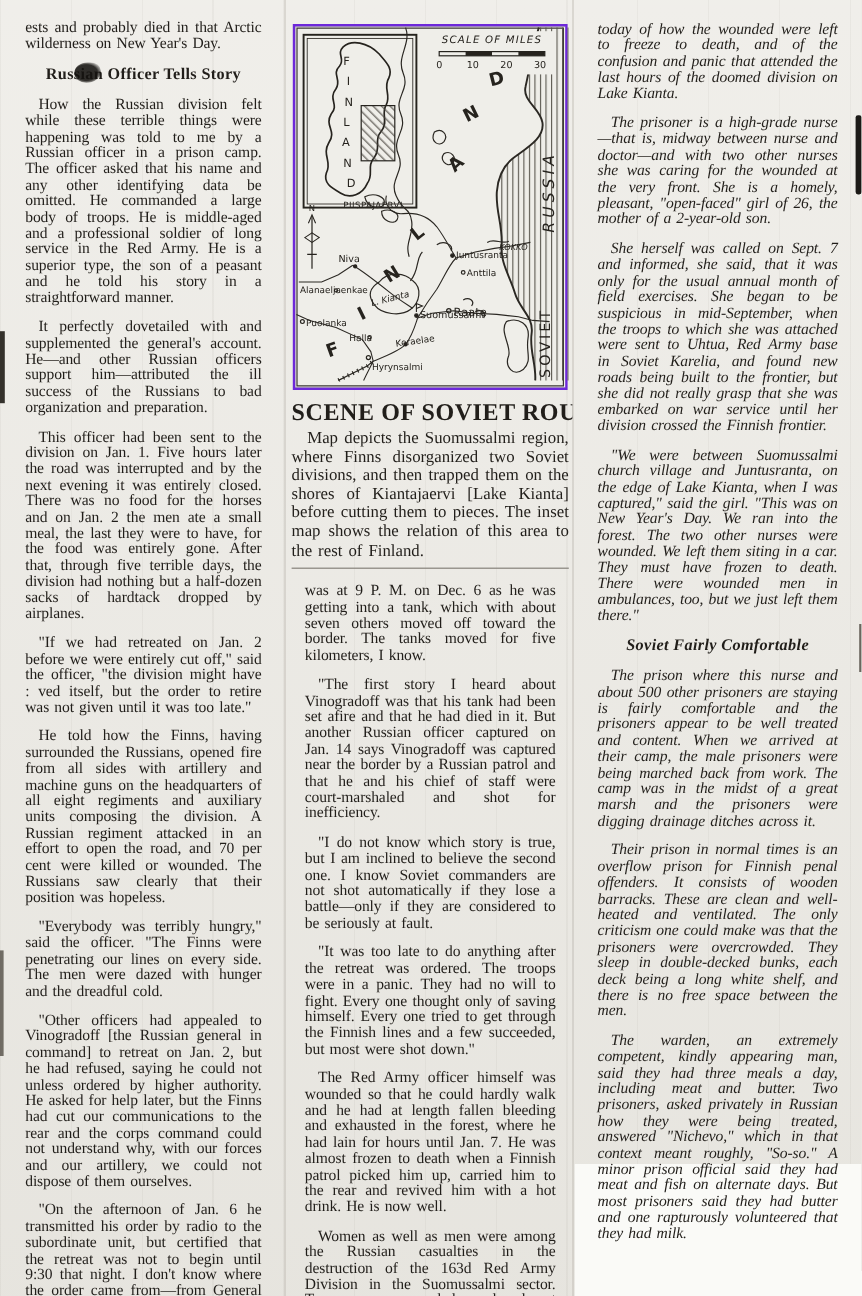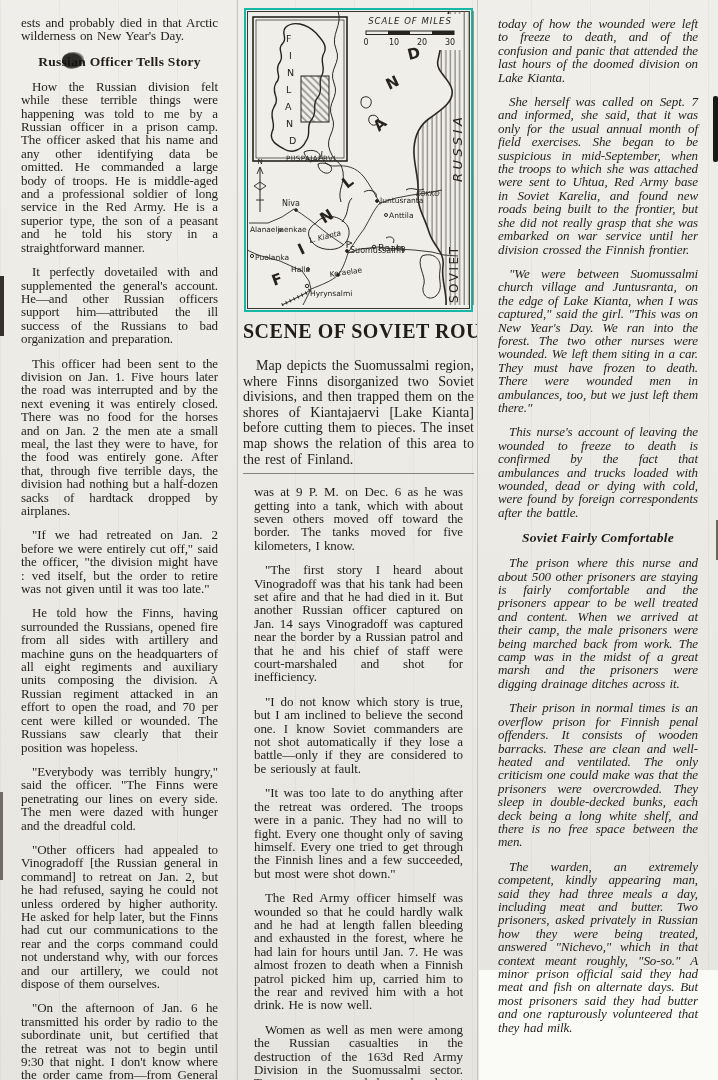--- a/index.html
+++ b/index.html
@@ -24,29 +24,29 @@
   h3.subhead{
     margin:7px 0 5px 0;text-align:center;font-size:13.5px;line-height:15px;
     font-weight:bold;letter-spacing:.3px;position:relative;
   }
   .blot{
     position:absolute;left:52px;top:-2px;width:22px;height:17px;border-radius:50% 40% 55% 45%;
     background:radial-gradient(ellipse at 45% 50%, rgba(20,18,15,.88) 0 55%, rgba(20,18,15,.25) 75%, transparent 100%);
   }
   
   .map-fig{
-    margin:4px 1px 0 1px;border:2px solid #14b8a6;background:#efeee9;
+    margin:16px 1px 0 1px;border:2px solid #6d28d9;background:#efeee9;
     box-shadow:inset 0 0 0 1px #efeee9, inset 0 0 0 2px #3a3733;
   }
   .map-headline{
     margin:8px 0 2px 0;text-align:center;font-size:20px;line-height:22px;
     font-weight:bold;letter-spacing:.5px;white-space:nowrap;
   }
   .map-caption{
-    margin:16px 0 0 0;font-size:14px;line-height:15.6px;text-align:justify;
+    margin:3px 0 0 0;font-size:14px;line-height:15.6px;text-align:justify;
     text-indent:13px;word-spacing:1.5px;
   }
   .rule{border-top:1px solid #86827a;margin:6px 0 4px 0;height:0;}
   .colrule{position:absolute;top:0;height:100%;width:1px;background:#b7b4ac;opacity:.65;}
   .artifact{position:absolute;pointer-events:none;}
   .a-right-top{right:0;top:96px;width:5px;height:66px;background:#1c1a17;border-radius:2px;}
   .a-right-mid{right:0;top:520px;width:2px;height:40px;background:#6b675f;}
   .a-left-1{left:0;top:276px;width:4px;height:60px;background:#34312b;}
   .a-left-2{left:0;top:792px;width:3px;height:88px;background:#5a564e;opacity:.85;}
   .white-patch{right:0;bottom:0;width:239px;height:110px;background:#fafaf7;}
@@ -213,20 +213,20 @@
     <p>"I do not know which story is true, but I am inclined to believe the second one. I know Soviet commanders are not shot automatically if they lose a battle—only if they are considered to be seriously at fault.</p>
     <p>"It was too late to do anything after the retreat was ordered. The troops were in a panic. They had no will to fight. Every one thought only of saving himself. Every one tried to get through the Finnish lines and a few succeeded, but most were shot down."</p>
     <p>The Red Army officer himself was wounded so that he could hardly walk and he had at length fallen bleeding and exhausted in the forest, where he had lain for hours until Jan. 7. He was almost frozen to death when a Finnish patrol picked him up, carried him to the rear and revived him with a hot drink. He is now well.</p>
     <p>Women as well as men were among the Russian casualties in the destruction of the 163d Red Army Division in the Suomussalmi sector. Two were wounded and almost certainly died and one was captured unhurt and is now a war prisoner in a camp in Central Finland.</p>
     <p>This walk told an appalling story</p>
   </div>
 </div>
 
 <div class="col col-right bodytext">
   <p class="flush">today of how the wounded were left to freeze to death, and of the confusion and panic that attended the last hours of the doomed division on Lake Kianta.</p>
+  <p>The prisoner is a high-grade nurse—that is, midway between nurse and doctor—and with two other nurses she was caring for the wounded at the very front. She is a homely, pleasant, "open-faced" girl of 26, the mother of a 2-year-old son.</p>
   <p>She herself was called on Sept. 7 and informed, she said, that it was only for the usual annual month of field exercises. She began to be suspicious in mid-September, when the troops to which she was attached were sent to Uhtua, Red Army base in Soviet Karelia, and found new roads being built to the frontier, but she did not really grasp that she was embarked on war service until her division crossed the Finnish frontier.</p>
   <p>"We were between Suomussalmi church village and Juntusranta, on the edge of Lake Kianta, when I was captured," said the girl. "This was on New Year's Day. We ran into the forest. The two other nurses were wounded. We left them siting in a car. They must have frozen to death. There were wounded men in ambulances, too, but we just left them there."</p>
-  <p>This nurse's account of leaving the wounded to freeze to death is confirmed by the fact that ambulances and trucks loaded with wounded, dead or dying with cold, were found by foreign correspondents after the battle.</p>
   <h3 class="subhead"><span>Soviet Fairly Comfortable</span></h3>
   <p>The prison where this nurse and about 500 other prisoners are staying is fairly comfortable and the prisoners appear to be well treated and content. When we arrived at their camp, the male prisoners were being marched back from work. The camp was in the midst of a great marsh and the prisoners were digging drainage ditches across it.</p>
   <p>Their prison in normal times is an overflow prison for Finnish penal offenders. It consists of wooden barracks. These are clean and well-heated and ventilated. The only criticism one could make was that the prisoners were overcrowded. They sleep in double-decked bunks, each deck being a long white shelf, and there is no free space between the men.</p>
   <p>The warden, an extremely competent, kindly appearing man, said they had three meals a day, including meat and butter. Two prisoners, asked privately in Russian how they were being treated, answered "Nichevo," which in that context meant roughly, "So-so." A minor prison official said they had meat and fish on alternate days. But most prisoners said they had butter and one rapturously volunteered that they had milk.</p>
 </div>
 
 </body></html>

